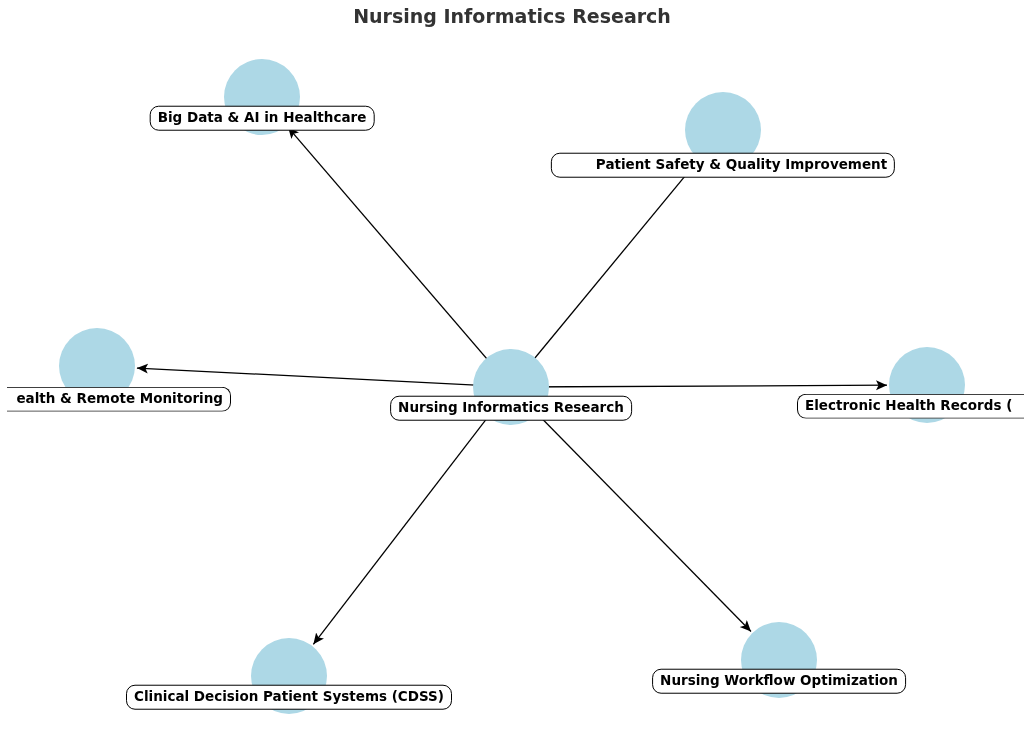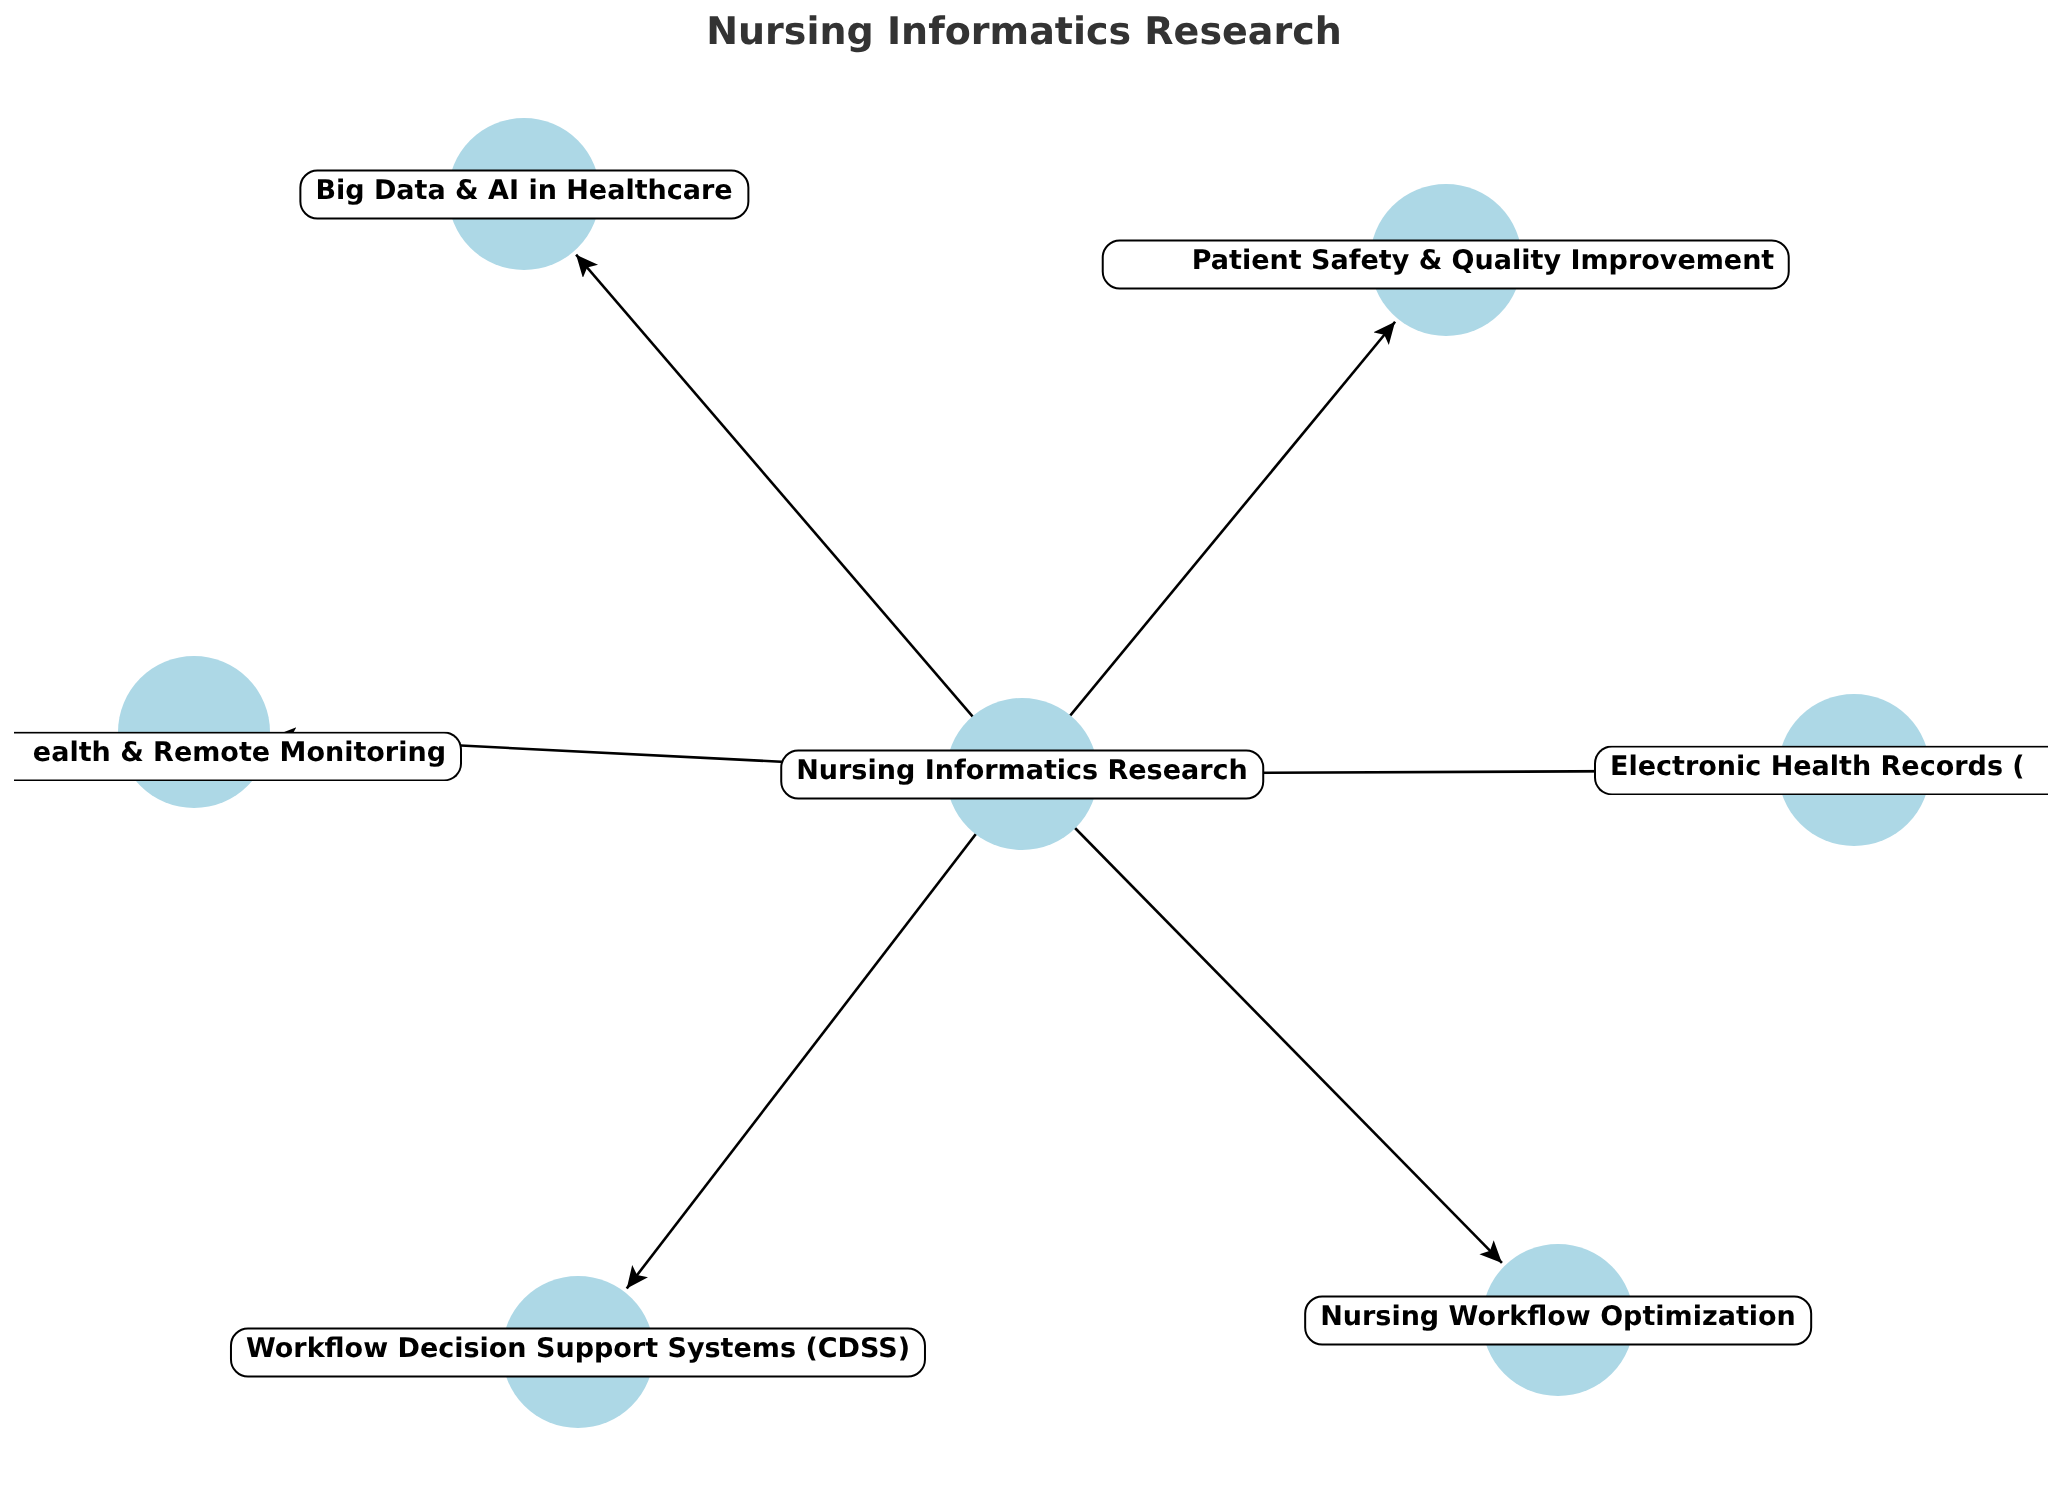--- a/index.html
+++ b/index.html
@@ -36,20 +36,21 @@
     transform: translate(-50%, -50%);
     background: #ffffff;
     border: 1.6px solid #000000;
     border-radius: 9px;
     padding: 2px 7px 3px 7px;
     font-size: 13.5px;
     font-weight: bold;
     color: #000000;
     white-space: nowrap;
     line-height: 1.3;
+    margin-top: 21px;
   }
   .node-label.clip-left {
     transform: translateY(-50%);
     left: auto;
     right: 793px;           
     margin-left: -60px;
     border-left: none;
     border-radius: 0 9px 9px 0;
     padding-left: 9px;
   }
@@ -88,21 +89,21 @@
       <circle cx="927" cy="385" r="38" fill="#add8e6"></circle>
       <circle cx="289" cy="676" r="38" fill="#add8e6"></circle>
       <circle cx="779" cy="660" r="38" fill="#add8e6"></circle>
     </g>
 </svg>
 
 <div class="node-label" style="top: 387px; left: 511px;">Nursing Informatics Research</div>
 
 <div class="node-label" style="top: 97px; left: 262px;">Big Data &amp; AI in Healthcare</div>
 
-<div class="node-label" style="top: 132px; left: 723px; padding-left: 44px;">Patient Safety &amp; Quality Improvement</div>
+<div class="node-label" style="top: 144px; left: 723px; padding-left: 44px;">Patient Safety &amp; Quality Improvement</div>
 
 <div class="node-label clip-left" style="top: 378px;">ealth &amp; Remote Monitoring</div>
 
 <div class="node-label clip-right" style="top: 385px;">Electronic Health Records (</div>
 
-<div class="node-label" style="top: 676px; left: 289px;">Workflow Decision Support Systems (CDSS)</div>
+<div class="node-label" style="top: 676px; left: 289px;">Clinical Decision Patient Systems (CDSS)</div>
 
 <div class="node-label" style="top: 660px; left: 779px; text-align: right;">Nursing Workflow Optimization</div>
 
 </body></html>

